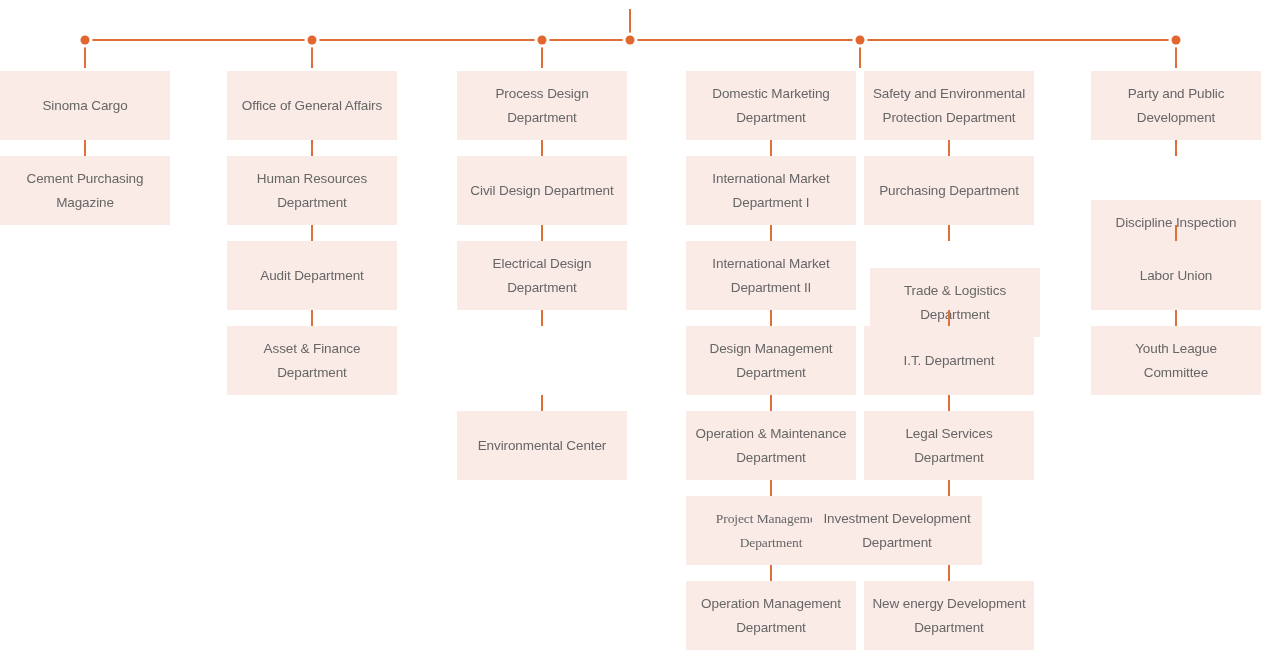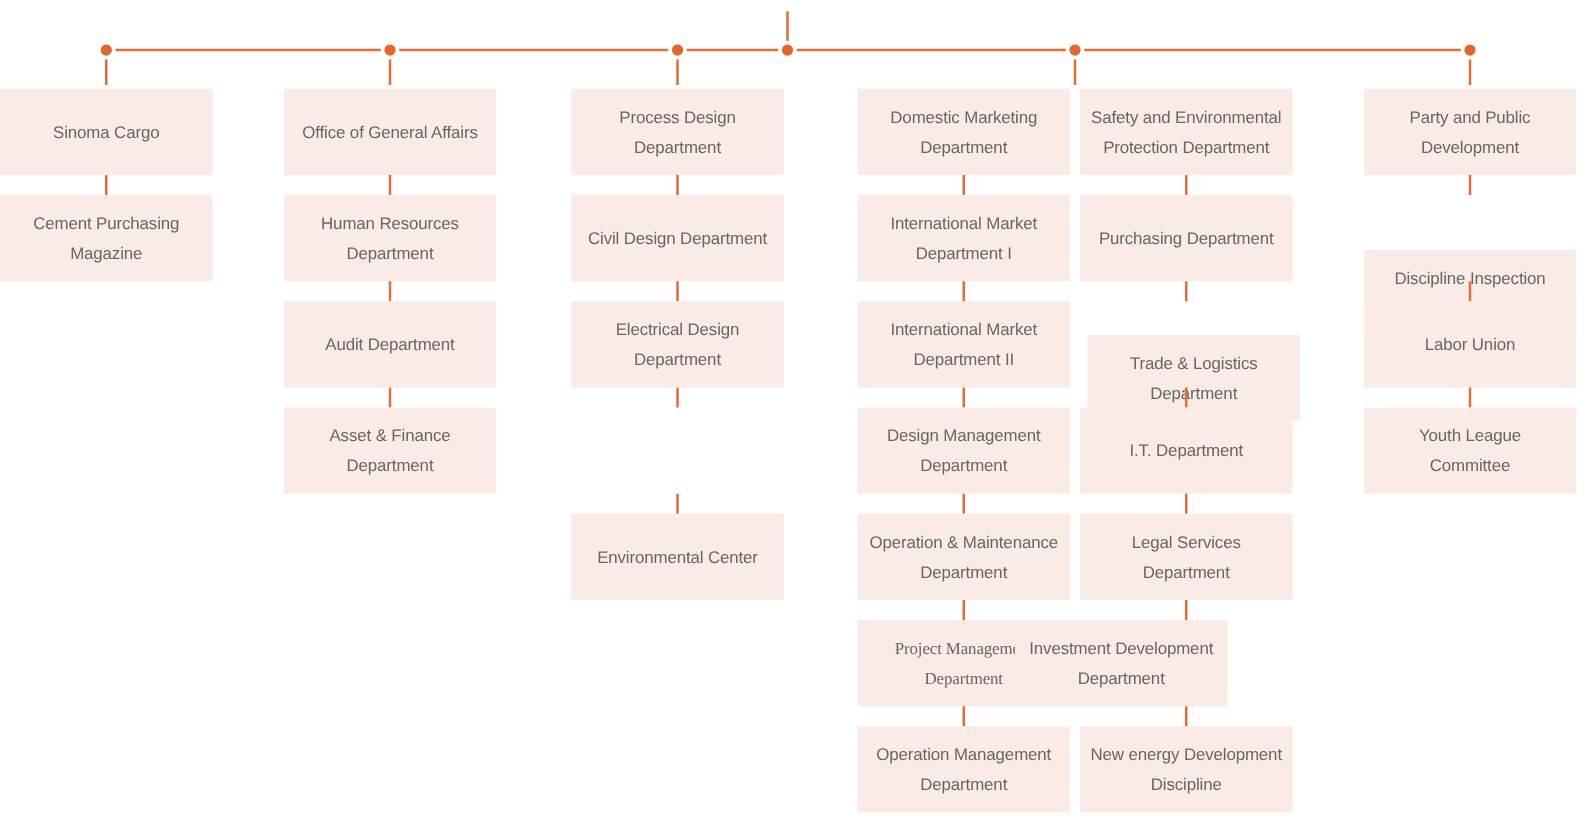--- a/index.html
+++ b/index.html
@@ -112,21 +112,21 @@
     <div class="vline" style="left: 948px; top: 310px; height: 16px;"></div>
     <div class="box" style="left: 864px; top: 326px;">I.T. Department</div>
     <div class="vline" style="left: 948px; top: 395px; height: 16px;"></div>
     <div class="box" style="left: 864px; top: 411px;">Legal Services
 Department</div>
     <div class="vline" style="left: 948px; top: 480px; height: 16px;"></div>
     <div class="box" style="left: 812px; top: 496px;">Investment Development
 Department</div>
     <div class="vline" style="left: 948px; top: 565px; height: 16px;"></div>
     <div class="box" style="left: 864px; top: 581px;">New energy Development
-Discipline</div>
+Department</div>
     <div class="box" style="left: 1091px; top: 71px;">Party and Public
 Development</div>
     <div class="vline" style="left: 1175px; top: 140px; height: 16px;"></div>
     <div class="box" style="left: 1091px; top: 156px; margin-top: 44px;">Discipline Inspection
 &amp; Supervision Office</div>
     <div class="vline" style="left: 1175px; top: 225px; height: 16px;"></div>
     <div class="box" style="left: 1091px; top: 241px;">Labor Union</div>
     <div class="vline" style="left: 1175px; top: 310px; height: 16px;"></div>
     <div class="box" style="left: 1091px; top: 326px;">Youth League
 Committee</div>

